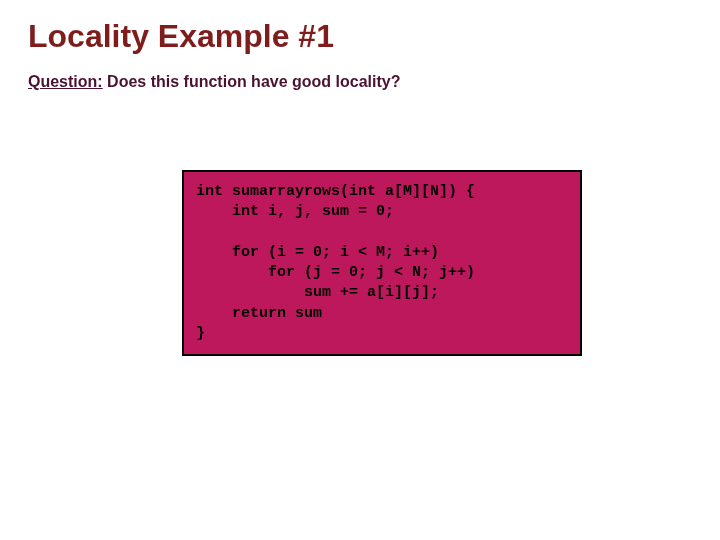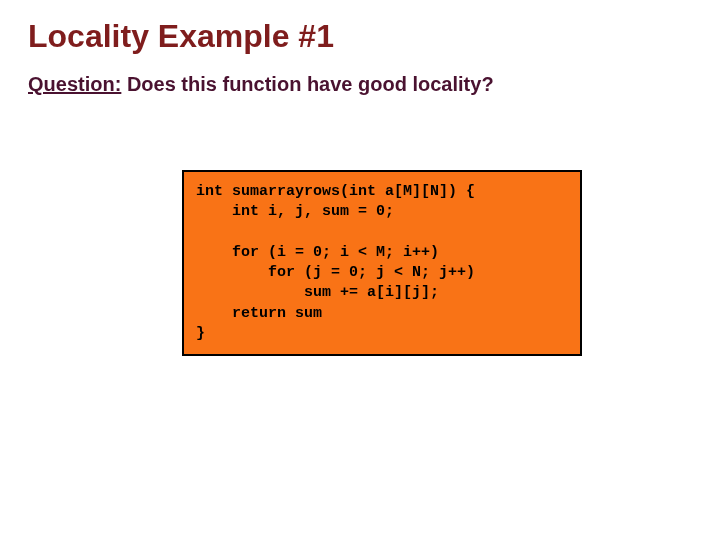--- a/index.html
+++ b/index.html
@@ -18,36 +18,36 @@
     box-sizing: border-box;
     padding: 18px 28px 0 28px;
   }
   .title {
     font-size: 32px;
     font-weight: bold;
     color: #7f1d1d;
     margin: 0 0 18px 0;
   }
   .question-line {
-    font-size: 20px;
+    font-size: 16px;
     font-weight: bold;
     color: #4a1230;
     margin: 0 0 36px 0;
   }
   .question-label {
     text-decoration: underline;
   }
   .code-box {
     position: absolute;
     left: 182px;
     top: 170px;
     width: 400px;
     box-sizing: border-box;
     border: 2.5px solid #000000;
-    background: #f97316;
+    background: #be185d;
     padding: 10px 12px 10px 12px;
     font-family: "Courier New", Courier, monospace;
     font-size: 15px;
     font-weight: bold;
     color: #000000;
     line-height: 1.35;
     white-space: pre;
   }
 </style>
 </head>

